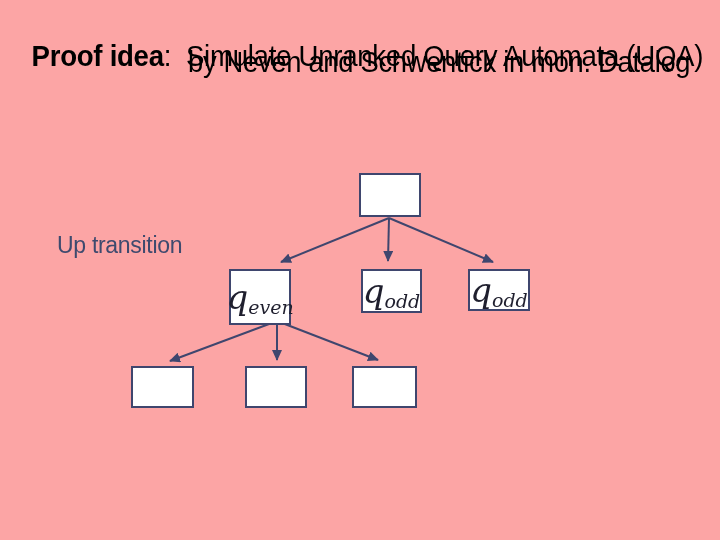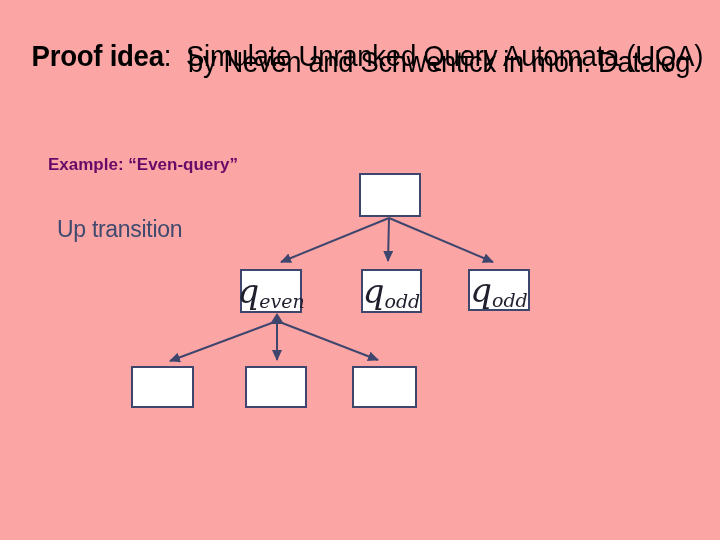--- a/index.html
+++ b/index.html
@@ -45,21 +45,21 @@
     left: 48px; top: 155px;
     font-size: 17px;
     font-weight: bold;
     color: #670a67;
     white-space: pre;
   }
 
   
   .caption {
     position: absolute;
-    left: 57px; top: 216px;
+    left: 57px; top: 232px;
     font-size: 23px;
     color: #3e4a6e;
     letter-spacing: -0.3px;
     white-space: pre;
     text-align: center;
   }
 
   
   .tree-svg {
     position: absolute;
@@ -67,21 +67,21 @@
     width: 720px; height: 540px;
     pointer-events: none;
   }
   .node-box {
     position: absolute;
     box-sizing: border-box;
     background: #ffffff;
     border: 2px solid #3f466e;
   }
   .box-root  { left: 359px; top: 173px; width: 62px; height: 44px; }
-  .box-state1 { left: 240px; top: 269px; width: 62px; height: 44px; }
+  .box-state1 { left: 229px; top: 269px; width: 62px; height: 56px; }
   .box-state2 { left: 361px; top: 269px; width: 61px; height: 44px; }
   .box-state3 { left: 468px; top: 269px; width: 62px; height: 42px; }
   .box-leaf1 { left: 131px; top: 366px; width: 63px; height: 42px; }
   .box-leaf2 { left: 245px; top: 366px; width: 62px; height: 42px; }
   .box-leaf3 { left: 352px; top: 366px; width: 65px; height: 42px; }
 
   .state-box {
     display: flex;
     align-items: center;
     justify-content: center;
@@ -99,21 +99,20 @@
 </head>
 <body>
 
 <div class="slide">
 
   <div class="title-line1">
     <span class="bold">Proof idea</span><span>:  Simulate Unranked Query Automata (UQA)</span>
   </div>
   <div class="title-line2">by Neven and Schwentick in mon. Datalog</div>
 
-  <div class="example-label">Example: “Even-query”</div>
 
   <div class="caption">Up transition</div>
 
   <svg class="tree-svg" viewBox="0 0 720 540" xmlns="http://www.w3.org/2000/svg">
     <defs>
       <marker id="ah" markerUnits="userSpaceOnUse" markerWidth="14" markerHeight="12" refX="10" refY="5" orient="auto">
         <path d="M0,0 L11,5 L0,10 z" fill="#3f466e"></path>
       </marker>
     </defs>
     <g stroke="#3f466e" stroke-width="2" fill="none">

